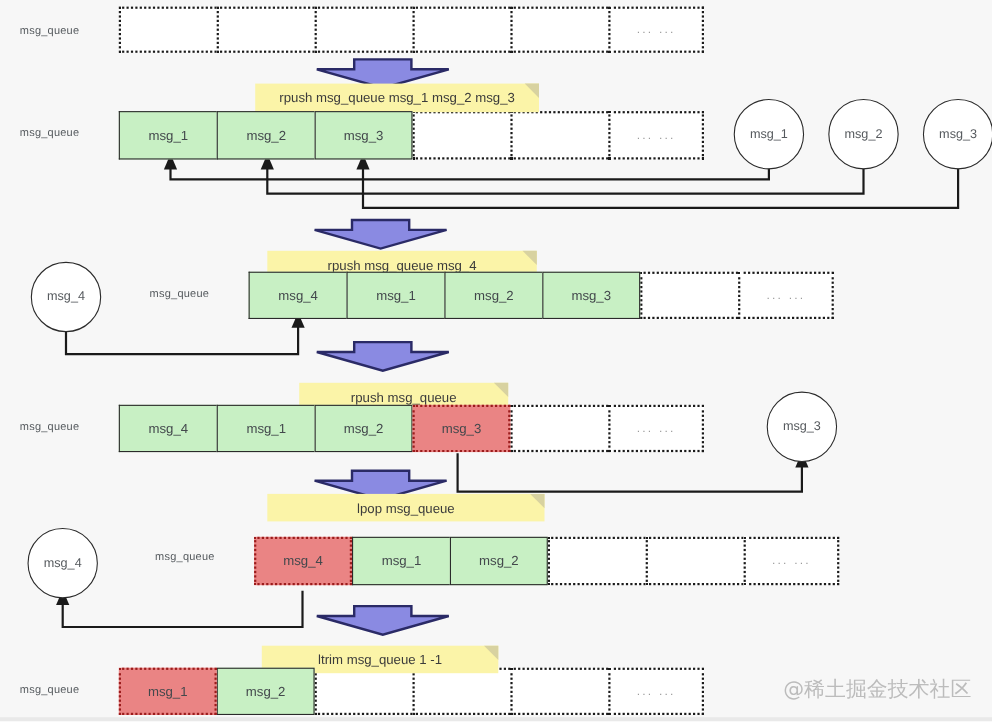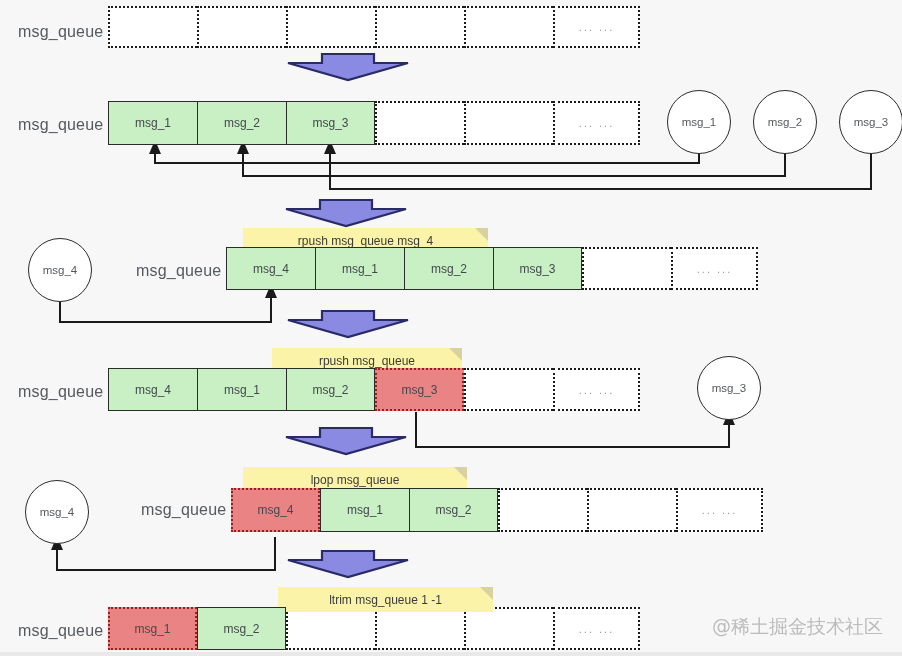--- a/index.html
+++ b/index.html
@@ -14,21 +14,21 @@
     overflow:hidden;
   }
   #stage::after{
     content:"";position:absolute;left:0;right:0;bottom:0;height:4px;
     background:#e9e9e9;
   }
 
   
   .row-label{
     position:absolute;
-    font-size:16px;
+    font-size:10px;
     color:#555a5e;
     white-space:nowrap;
     letter-spacing:.2px;
   }
   .queue{
     position:absolute;
     display:flex;
     box-sizing:border-box;
   }
   .cell{
@@ -168,20 +168,24 @@
         <span class="ell"></span>
       </div>
     <div class="cell empty" style="width:89px;">
         <span class="ell"></span>
       </div>
     <div class="cell empty last" style="width:87px;">
         <span class="ell">... ...</span>
       </div>
   </div>
 
+  <div class="note" style="left:232px;top:76px;width:258px;height:26px;">
+    <span>rpush msg_queue  msg_1 msg_2 msg_3</span>
+    <span class="fold"></span>
+  </div>
   <div class="row-label" style="left:18px;top:116px;">msg_queue</div>
   <div class="queue" style="left:108px;top:101px;width:532px;height:44px;">
     <div class="cell green" style="width:89px;">
         <span>msg_1</span>
       </div>
     <div class="cell green" style="width:89px;">
         <span>msg_2</span>
       </div>
     <div class="cell green seg-end" style="width:89px;">
         <span>msg_3</span>
@@ -257,21 +261,21 @@
         <span class="ell"></span>
       </div>
     <div class="cell empty last" style="width:87px;">
         <span class="ell">... ...</span>
       </div>
   </div>
   <div class="bubble" style="left:697px;top:356px;width:64px;height:64px;">
       <span>msg_3</span>
     </div>
 
-  <div class="note" style="left:243px;top:467px;width:224px;height:25px;">
+  <div class="note" style="left:243px;top:449px;width:252px;height:25px;">
     <span>lpop msg_queue</span>
     <span class="fold"></span>
   </div>
   <div class="row-label" style="left:141px;top:501px;">msg_queue</div>
   <div class="queue" style="left:231px;top:488px;width:532px;height:44px;">
     <div class="cell red" style="width:89px;">
         <span>msg_4</span>
       </div>
     <div class="cell green" style="width:89px;">
         <span>msg_1</span>
@@ -286,21 +290,21 @@
         <span class="ell"></span>
       </div>
     <div class="cell empty last" style="width:87px;">
         <span class="ell">... ...</span>
       </div>
   </div>
   <div class="bubble" style="left:25px;top:480px;width:64px;height:64px;">
       <span>msg_4</span>
     </div>
 
-  <div class="note" style="left:238px;top:587px;width:215px;height:25px;margin-left:40px;">
+  <div class="note" style="left:238px;top:587px;width:215px;height:25px;">
     <span>ltrim msg_queue  1 -1</span>
     <span class="fold"></span>
   </div>
   <div class="row-label" style="left:18px;top:622px;">msg_queue</div>
   <div class="queue" style="left:108px;top:607px;width:532px;height:43px;">
     <div class="cell red" style="width:89px;">
         <span>msg_1</span>
       </div>
     <div class="cell green seg-end" style="width:89px;">
         <span>msg_2</span>

